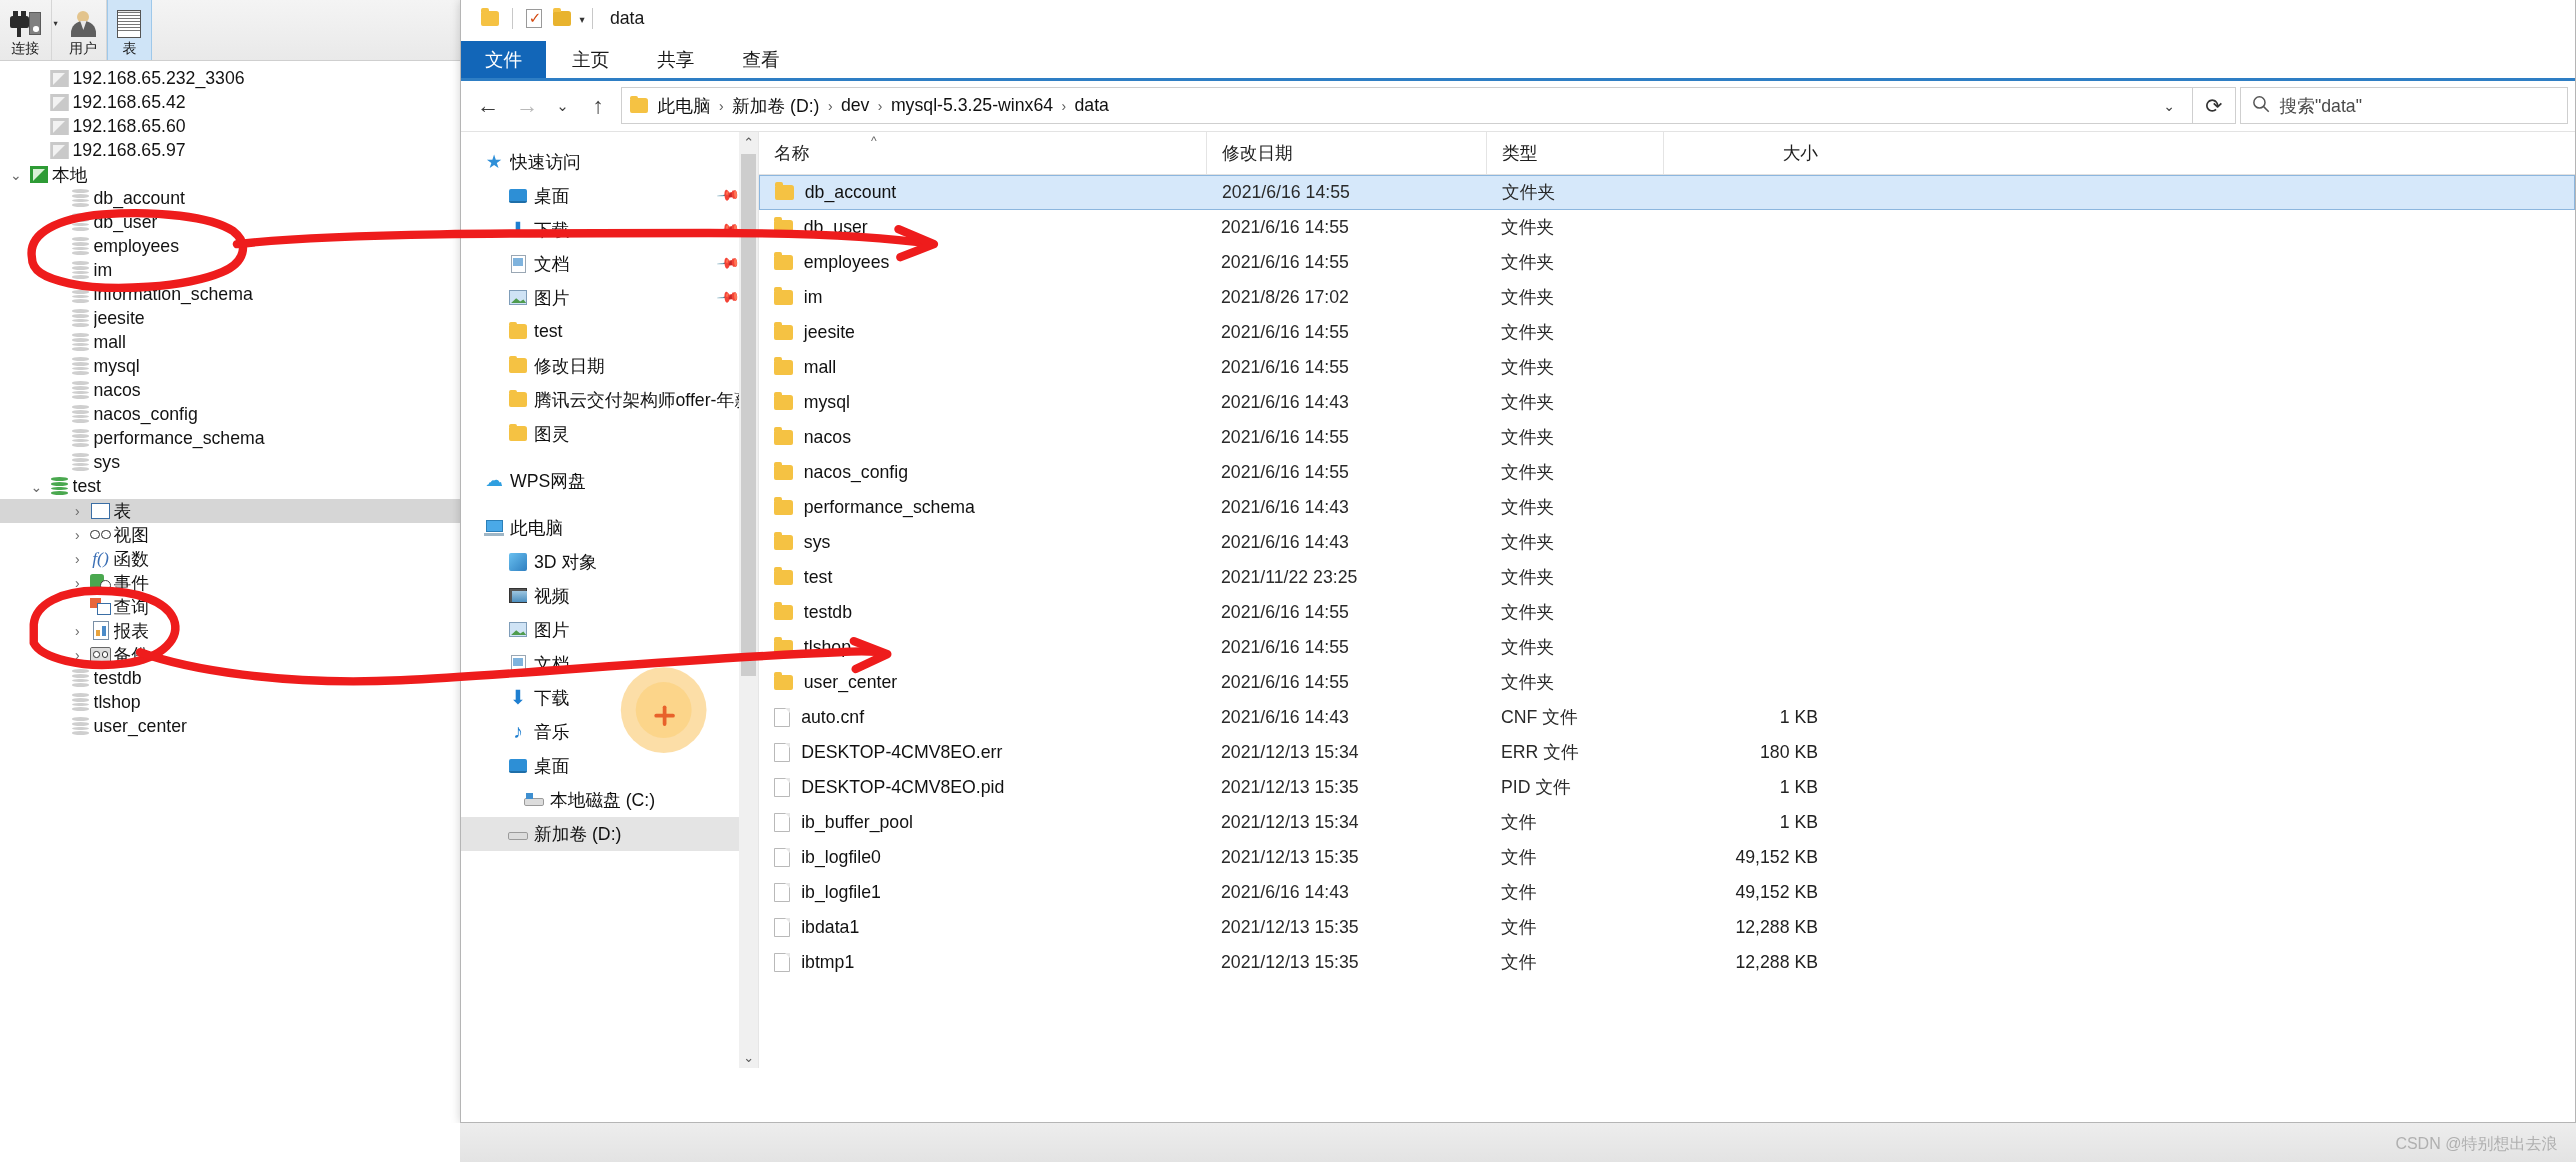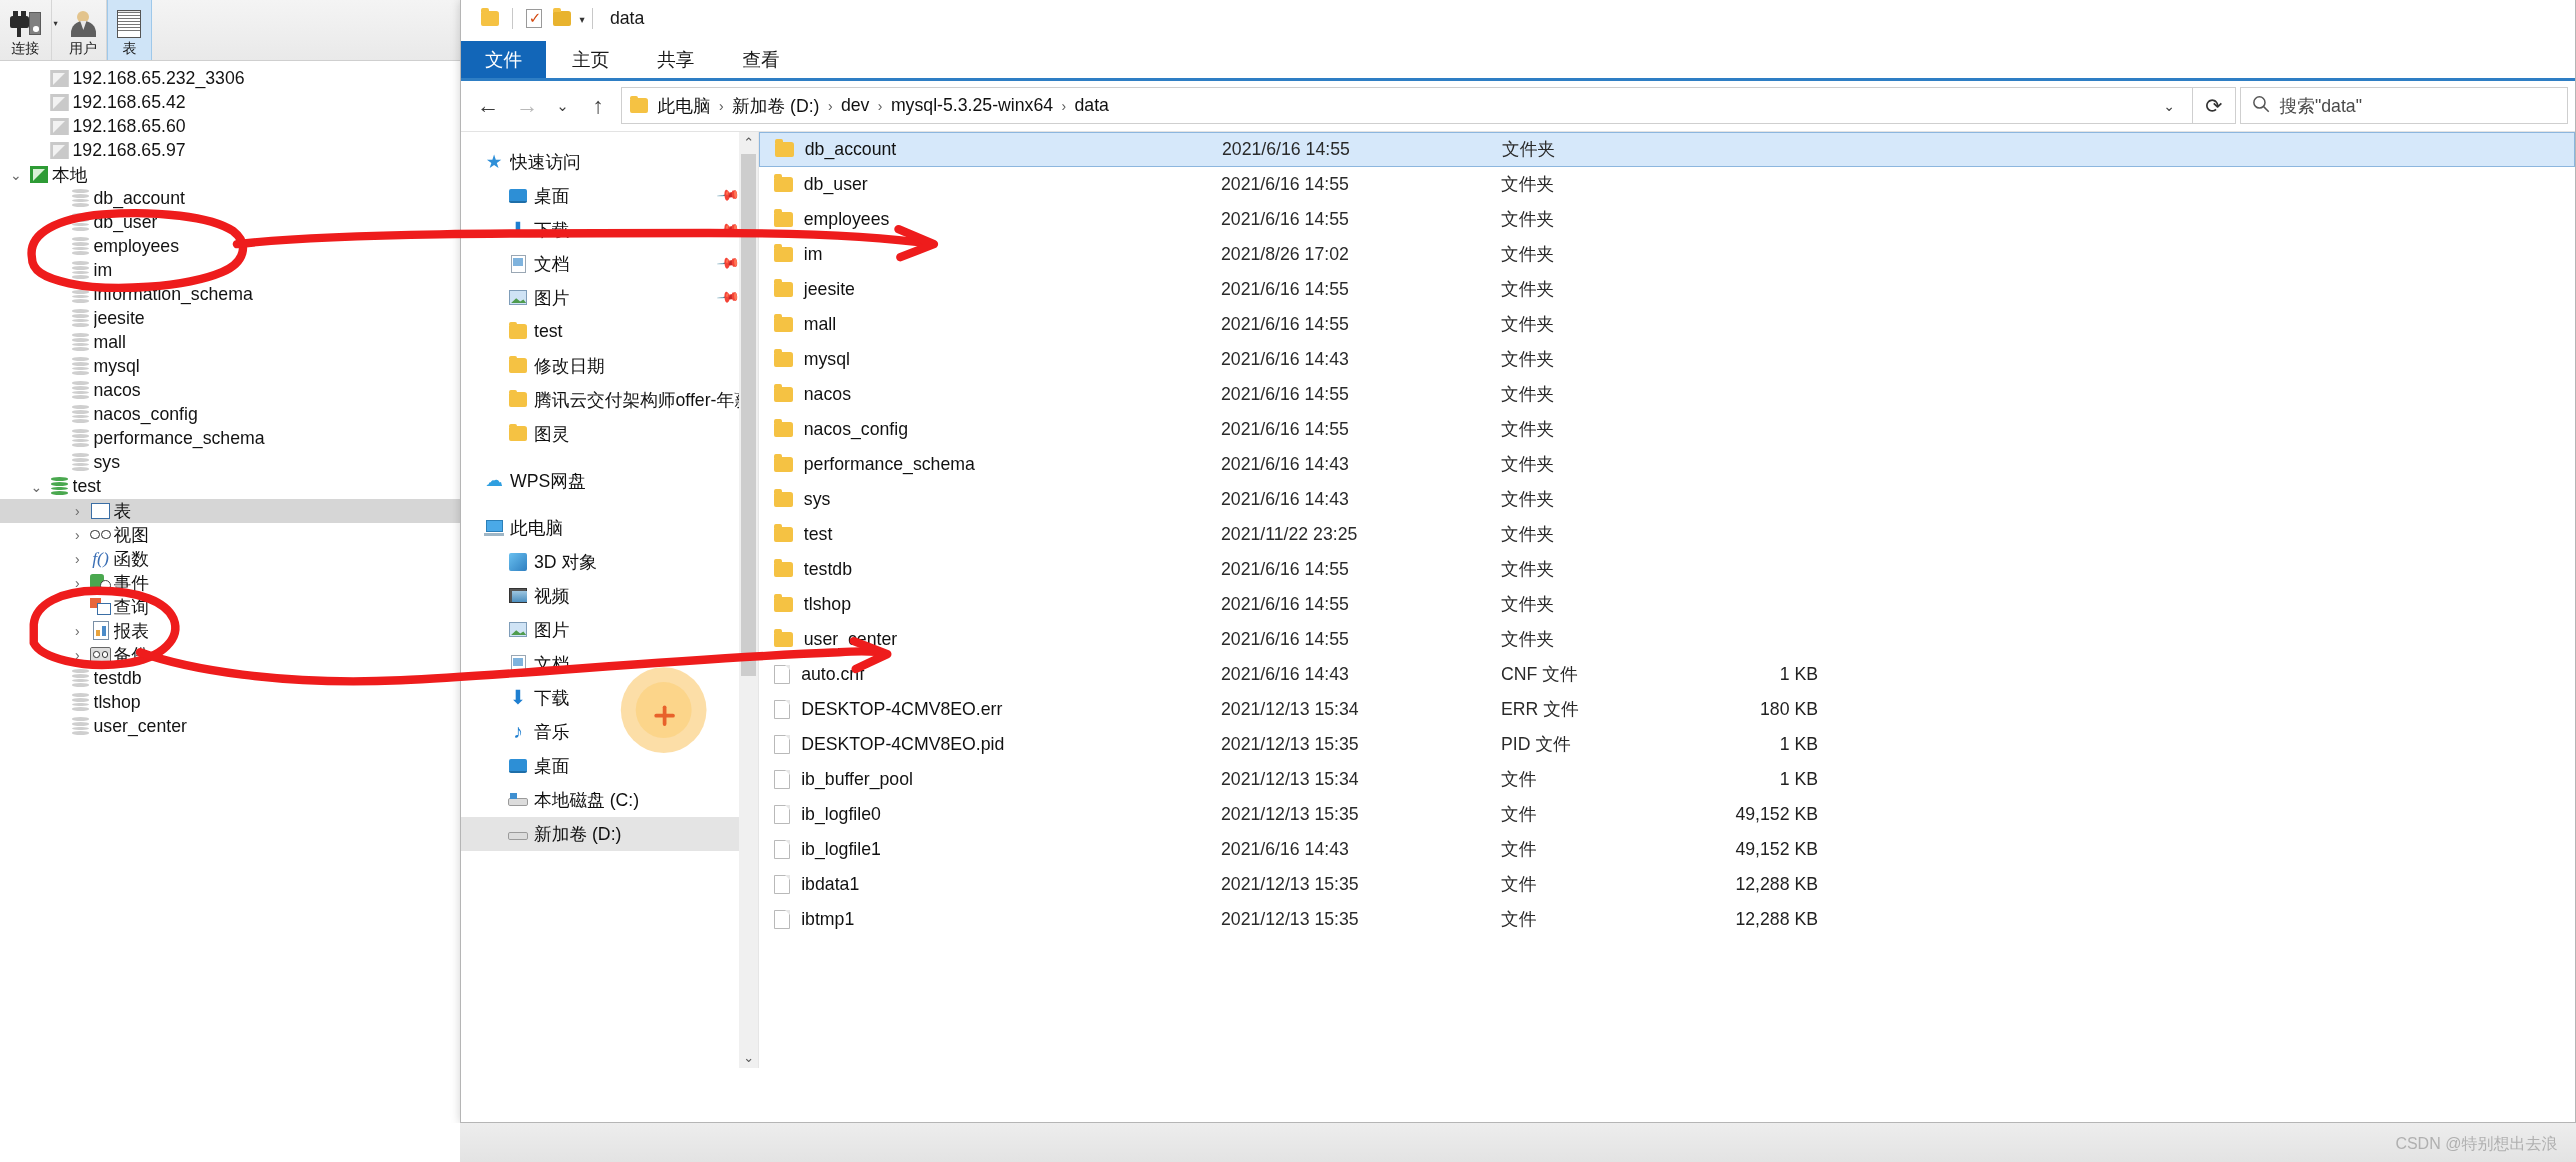--- a/index.html
+++ b/index.html
@@ -716,21 +716,21 @@
                 <span class="ic-music">♪</span>
               </span>
               <span class="npt">音乐</span>
             </div>
             <div class="np-row" style="padding-left: 41px;">
               <span class="npi">
                 <span class="ic-desktop"></span>
               </span>
               <span class="npt">桌面</span>
             </div>
-            <div class="np-row" style="padding-left: 41px;">
+            <div class="np-row" style="padding-left: 57px;">
               <span class="npi">
                 <span class="ic-disk">
                   <i class="d"></i>
                   <i class="bar"></i>
                 </span>
               </span>
               <span class="npt">本地磁盘 (C:)</span>
             </div>
             <div class="np-row sel" style="padding-left: 41px;">
               <span class="npi">
@@ -742,20 +742,29 @@
             </div>
           </div>
         <div class="np-scroll">
           <div class="arrow">⌃</div>
           <div class="thumb"></div>
           <div class="arrow bot">⌄</div>
         </div>
       </div>
 
       <div class="filepane">
+        <div class="fp-head">
+          <div class="col col-name">
+            <span>名称</span>
+            <span class="fp-sortmark">^</span>
+          </div>
+          <div class="col col-date">修改日期</div>
+          <div class="col col-type">类型</div>
+          <div class="col col-size">大小</div>
+        </div>
         <div class="fp-rows" id="fp-rows">
             <div class="fp-row sel">
               <span class="c col-name">
                 <span class="fi folder-ico"></span>
                 <span>db_account</span>
               </span>
               <span class="c col-date date">2021/6/16 14:55</span>
               <span class="c col-type type">文件夹</span>
               <span class="c col-size right"></span>
             </div>

